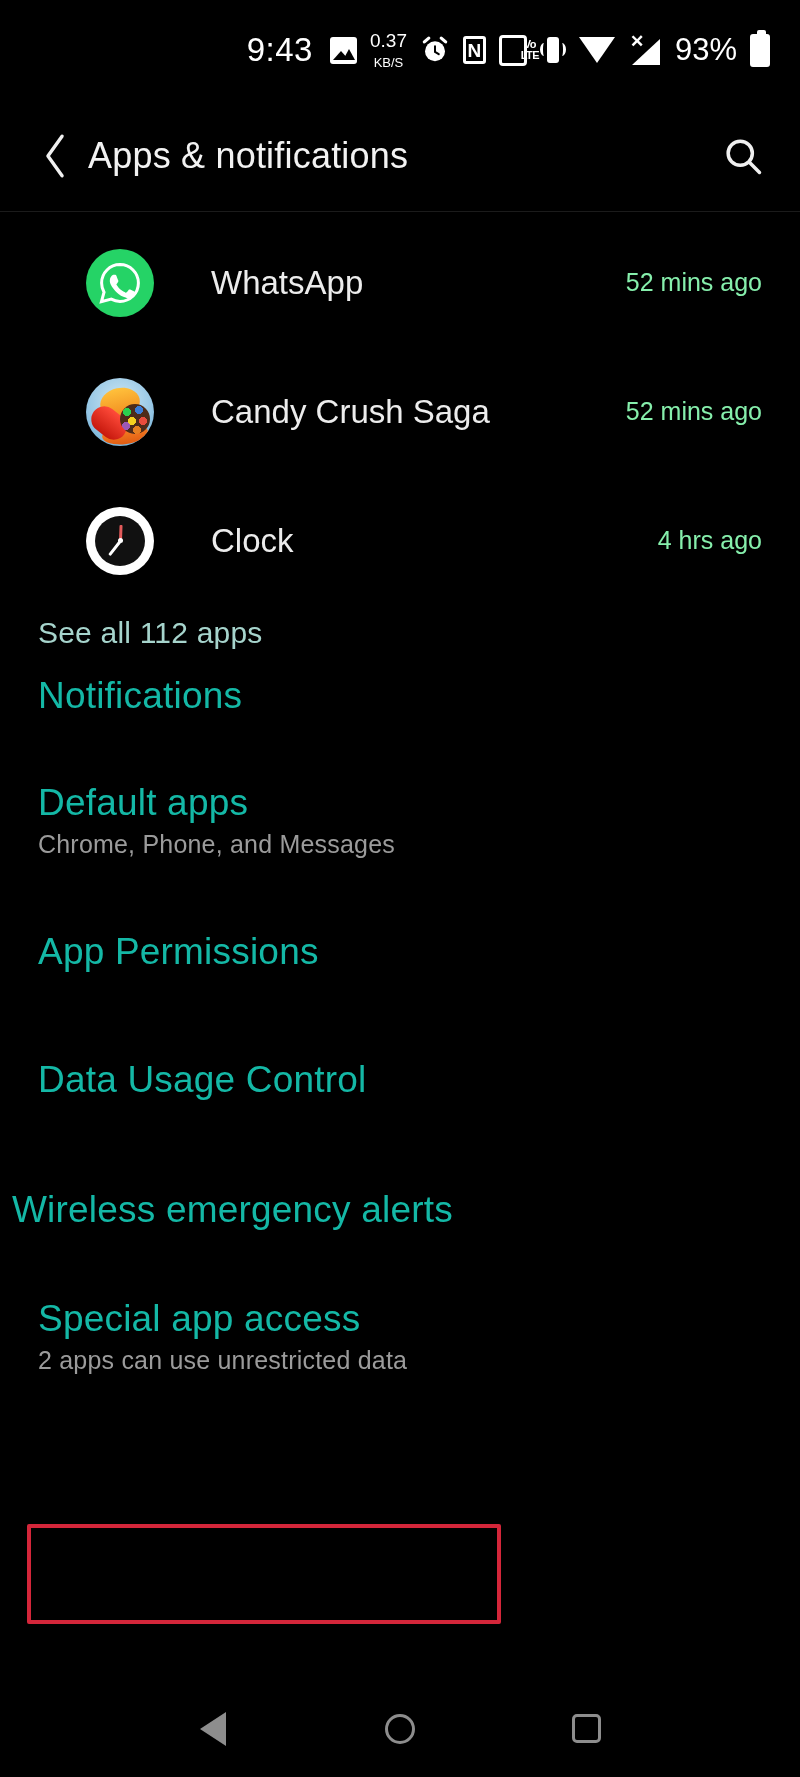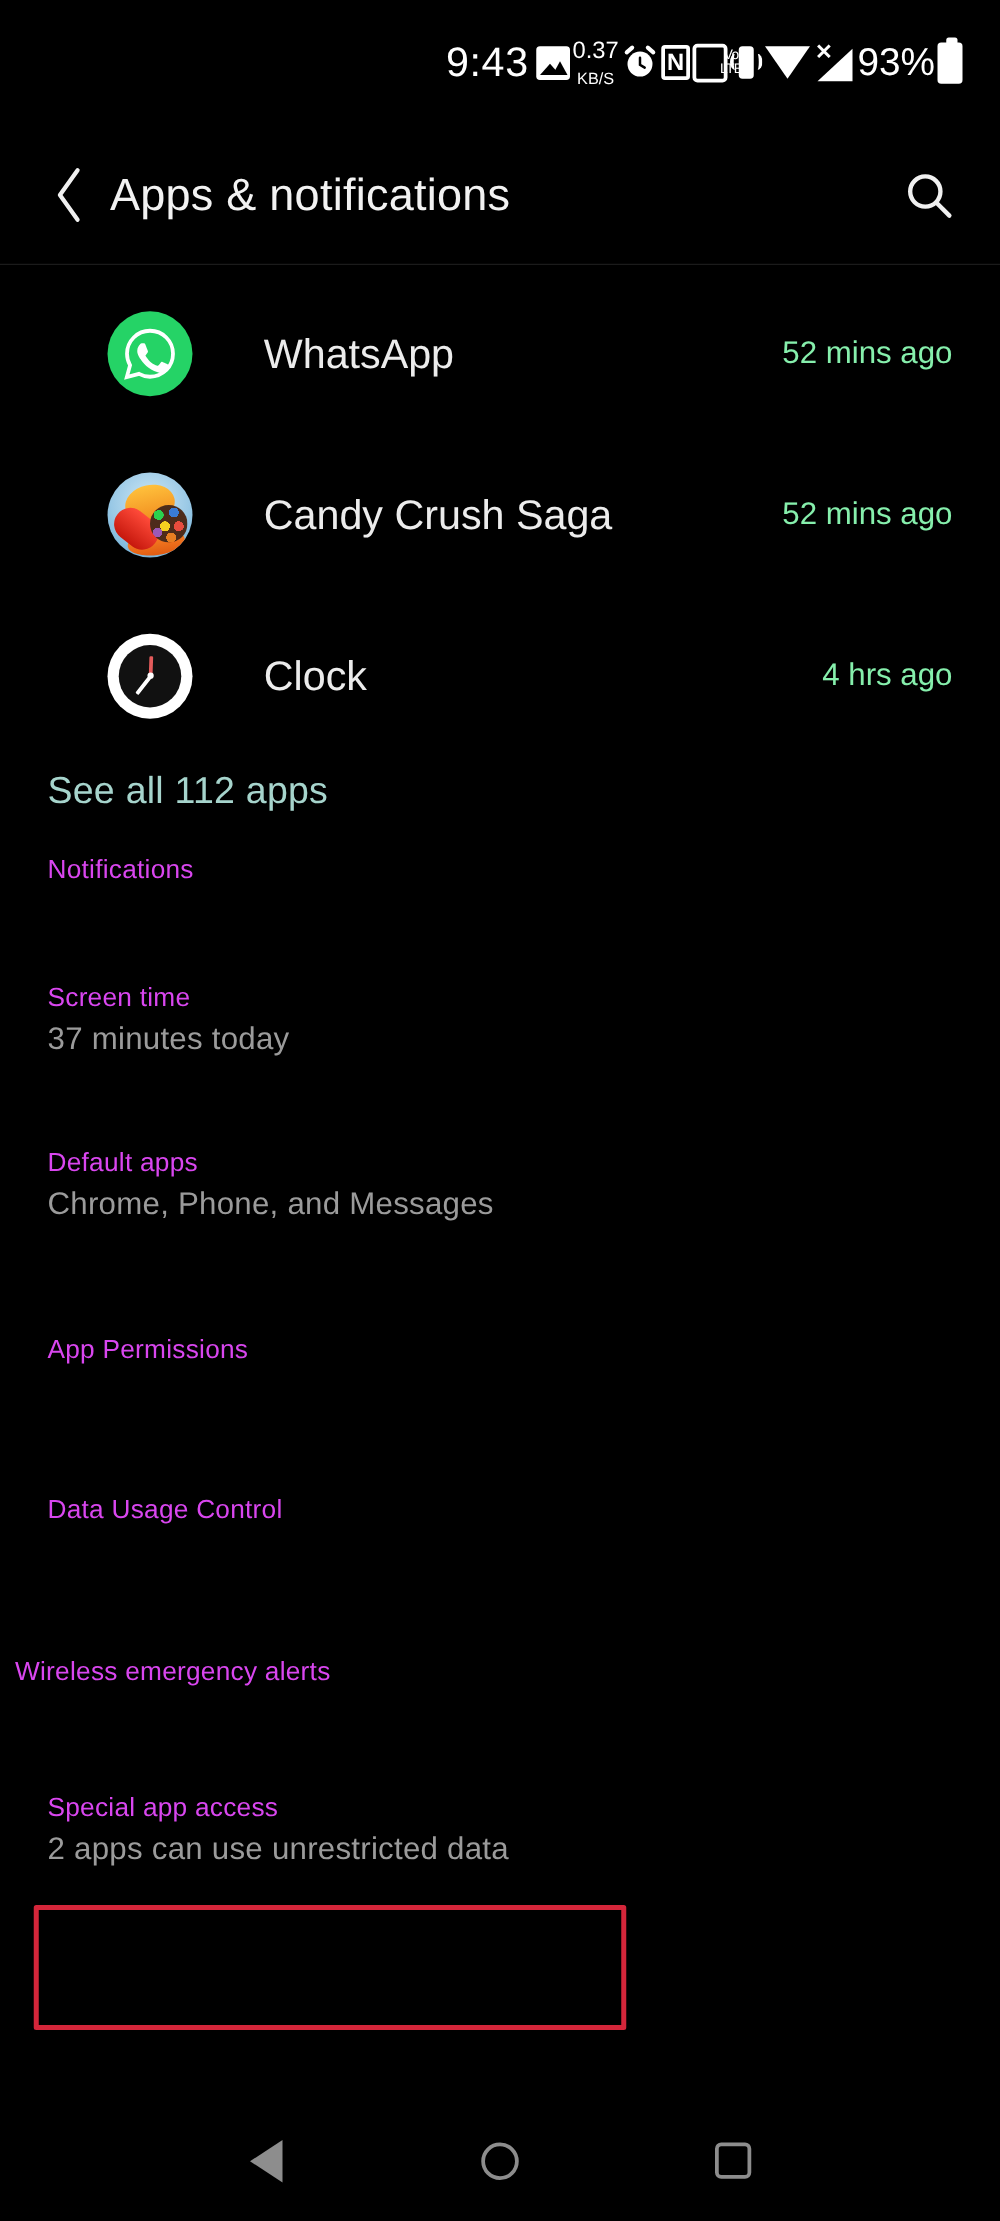--- a/index.html
+++ b/index.html
@@ -8,21 +8,21 @@
     background:#000; overflow:hidden;
     font-family:"Liberation Sans", sans-serif;
     -webkit-font-smoothing:antialiased;
   }
   .phone { position:relative; width:800px; height:1777px; background:#000; }
 
   
   .statusbar {
     position:absolute; top:0; left:0; width:800px; height:100px;
     display:flex; align-items:center; justify-content:flex-end;
-    padding-right:30px; gap:2px; color:#fff;
+    padding-right:30px; gap:13px; color:#fff;
   }
   .sb-time { font-size:33px; font-weight:500; letter-spacing:0.5px; margin-right:4px; }
   .sb-ico { display:flex; align-items:center; justify-content:center; }
 
   .ico-image { width:27px; height:27px; background:#fff; border-radius:3px; position:relative; overflow:hidden; }
   .ico-image::after{
     content:""; position:absolute; bottom:4px; left:3px;
     border-left:8px solid transparent; border-right:8px solid transparent;
     border-bottom:9px solid #000;
   }
@@ -38,21 +38,21 @@
   .ico-nfc {
     width:23px; height:28px; border:3px solid #fff; border-radius:3px;
     position:relative; font-size:19px; font-weight:700; color:#fff;
     display:flex; align-items:center; justify-content:center; line-height:1;
   }
   .ico-volte {
     width:28px; height:31px; border:3px solid #fff; border-radius:4px;
     display:flex; flex-direction:column; align-items:center; justify-content:center;
     color:#fff; line-height:1;
   }
-  .ico-volte span { font-size:11px; font-weight:400; letter-spacing:-0.5px;margin-left:34px; }
+  .ico-volte span { font-size:11px; font-weight:700; letter-spacing:-0.5px;margin-left:34px; }
 
   .ico-vib { position:relative; width:26px; height:30px; display:flex; align-items:center; justify-content:center; }
   .ico-vib .body { width:12px; height:26px; background:#fff; border-radius:3px; }
   .ico-vib::before, .ico-vib::after {
     content:""; position:absolute; top:8px; width:5px; height:13px;
     border-left:3px solid #fff; border-radius:50%;
   }
   .ico-vib::before { left:0px; }
   .ico-vib::after { right:0px; border-left:none; border-right:3px solid #fff; }
 
@@ -115,21 +115,21 @@
   
   .seeall {
     position:absolute; top:605px; left:0; width:800px; padding:0 38px;
     height:56px; display:flex; align-items:center;
   }
   .seeall span { font-size:30px; color:#a6d4cc; letter-spacing:0.2px; }
 
   
   .settings { position:absolute; top:640px; left:0; width:800px; }
   .set-row { padding:0 38px; display:flex; flex-direction:column; justify-content:center; }
-  .set-title { font-size:21px; color:#d946ef; font-weight:400; letter-spacing:0.2px; }
+  .set-title { font-size:37px; color:#14b8a6; font-weight:400; letter-spacing:0.2px; }
   .set-sub { font-size:25px; color:#9b9b9b; margin-top:6px; letter-spacing:0.2px; }
 
   .r-notifications { height:112px; }
   .r-screentime    { height:128px; }
   .r-defaultapps   { height:136px; }
   .r-apppermissions{ height:128px; }
   .r-datausage     { height:128px; }
   .r-wireless      { height:132px;padding-left:12px; }
   .r-special       { height:120px; position:relative; }
 
@@ -266,24 +266,20 @@
   <div class="seeall">
     <span>See all 112 apps</span>
   </div>
 
   <div class="settings">
 
     <div class="set-row r-notifications">
       <div class="set-title">Notifications</div>
     </div>
 
-    <div class="set-row r-screentime">
-      <div class="set-title">Screen time</div>
-      <div class="set-sub">37 minutes today</div>
-    </div>
 
     <div class="set-row r-defaultapps">
       <div class="set-title">Default apps</div>
       <div class="set-sub">Chrome, Phone, and Messages</div>
     </div>
 
     <div class="set-row r-apppermissions">
       <div class="set-title">App Permissions</div>
     </div>
 

